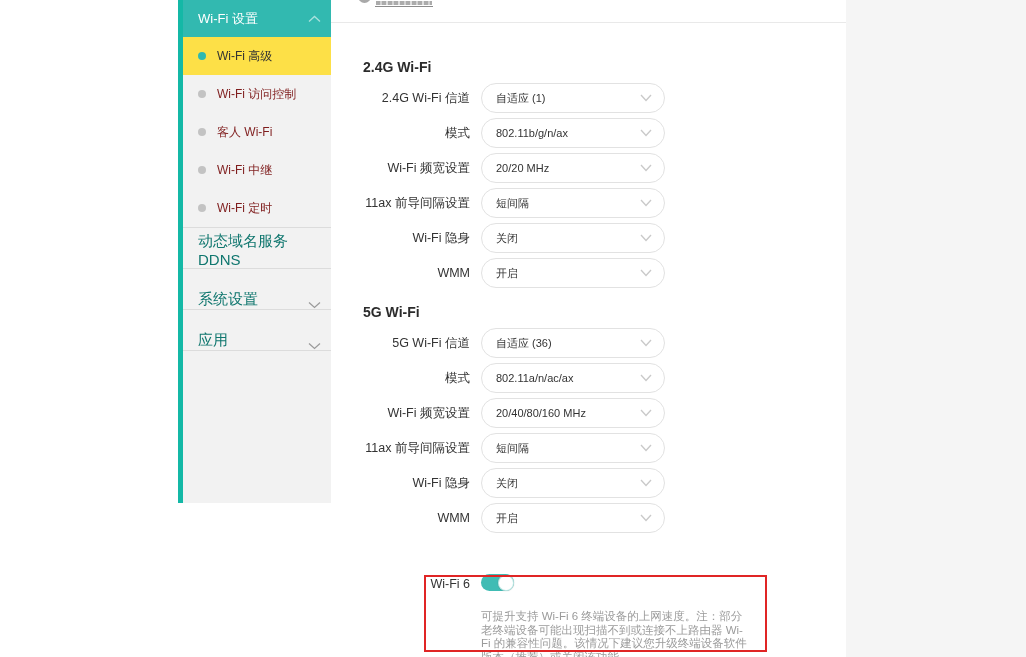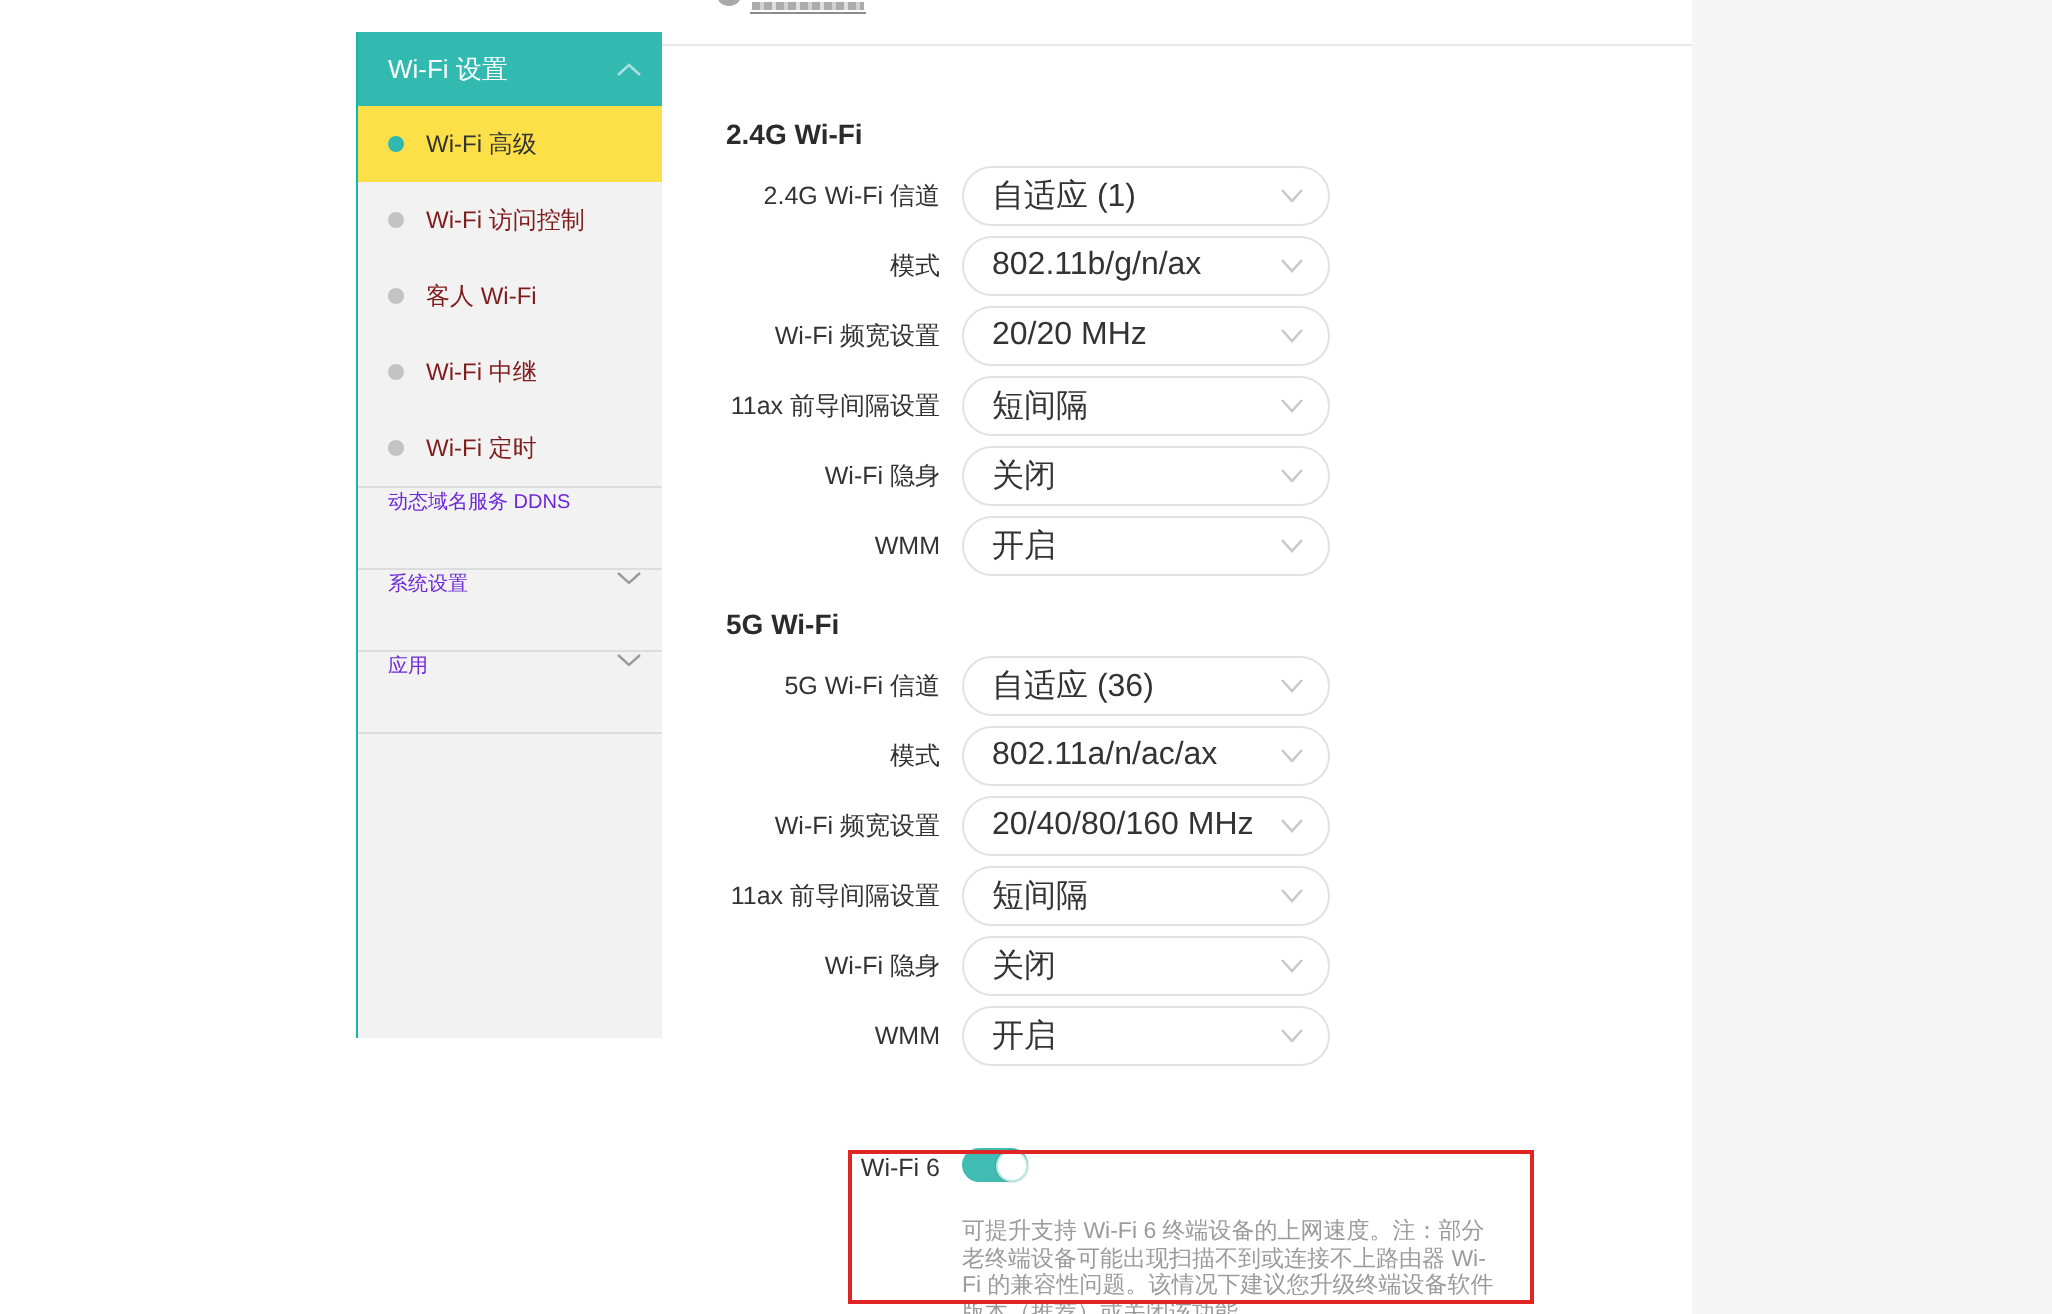--- a/index.html
+++ b/index.html
@@ -9,40 +9,40 @@
     background:#ffffff;
     font-family:"Liberation Sans","DejaVu Sans",sans-serif;
     -webkit-font-smoothing:antialiased;
   }
 
   
   .right-bg { position:absolute; left:846px; top:0; width:180px; height:657px; background:#f5f5f5; }
 
   
   .sidebar {
-    position:absolute; left:178px; top:16px; width:153px; height:503px;
-    background:#f2f2f2; border-left:1px solid #14b8a6;
+    position:absolute; left:178px; top:0; width:153px; height:503px;
+    background:#f2f2f2; border-left:5px solid #14b8a6;
   }
   .sb-header {
     height:37px; background:#32b9b0; color:#fff;
     display:flex; align-items:center; padding:0 10px 0 15px;
     font-size:13px; cursor:pointer;
   }
   .sb-header .sb-hlabel { flex:1; }
   .sb-item {
     height:38px; display:flex; align-items:center; padding-left:15px;
     font-size:12px; color:#7f1d1d; cursor:pointer;
   }
   .sb-item .dot { width:8px; height:8px; border-radius:50%; background:#c3c3c3; margin-right:11px; flex:0 0 auto; }
   .sb-item.selected { background:#fde047; color:#333; }
   .sb-item.selected .dot { background:#2fb9b0; }
   .sb-groups { border-top:1px solid #dcdcdc; }
   .sb-group {
-    height:41px; display:flex; align-items:flex-start; padding:0 10px 0 15px;
-    font-size:10px; color:#6d28d9; border-bottom:1px solid #dcdcdc; cursor:pointer;
+    height:41px; display:flex; align-items:flex-end; padding:0 10px 0 15px;
+    font-size:15px; color:#0f766e; border-bottom:1px solid #dcdcdc; cursor:pointer;
   }
   .sb-group .sb-glabel { flex:1; }
   .chev { display:flex; align-items:center; }
 
   
   .card { position:absolute; left:331px; top:0; width:515px; height:585px; background:#fff; }
   .card-top { height:23px; border-bottom:1px solid #e9e9e9; position:relative; }
   .frag-circle {
     position:absolute; left:27px; top:-10px; width:13px; height:13px;
     border-radius:50%; background:#a9a9a9;
@@ -64,21 +64,21 @@
   }
   .section { margin-bottom:16px; }
   .form-row { display:flex; align-items:center; height:30px; margin-bottom:5px; }
   .row-label {
     width:139px; text-align:right; font-size:12.5px; color:#333; flex:0 0 auto;
   }
   .select {
     margin-left:11px; width:184px; height:30px;
     border:1px solid #e2e2e2; border-radius:16px; background:#fff;
     display:flex; align-items:center; padding:0 12px 0 14px;
-    font-size:16px; color:#333; cursor:pointer;
+    font-size:11px; color:#333; cursor:pointer;
   }
   .select .val { flex:1; white-space:nowrap; overflow:hidden; }
 
   
   .wifi6-row { display:flex; align-items:flex-end; margin-top:40px; height:18px; }
   .toggle {
     margin-left:11px; width:33px; height:17px; border-radius:9px;
     background:#40bcb4; position:relative; cursor:pointer; flex:0 0 auto;
   }
   .toggle .knob {

